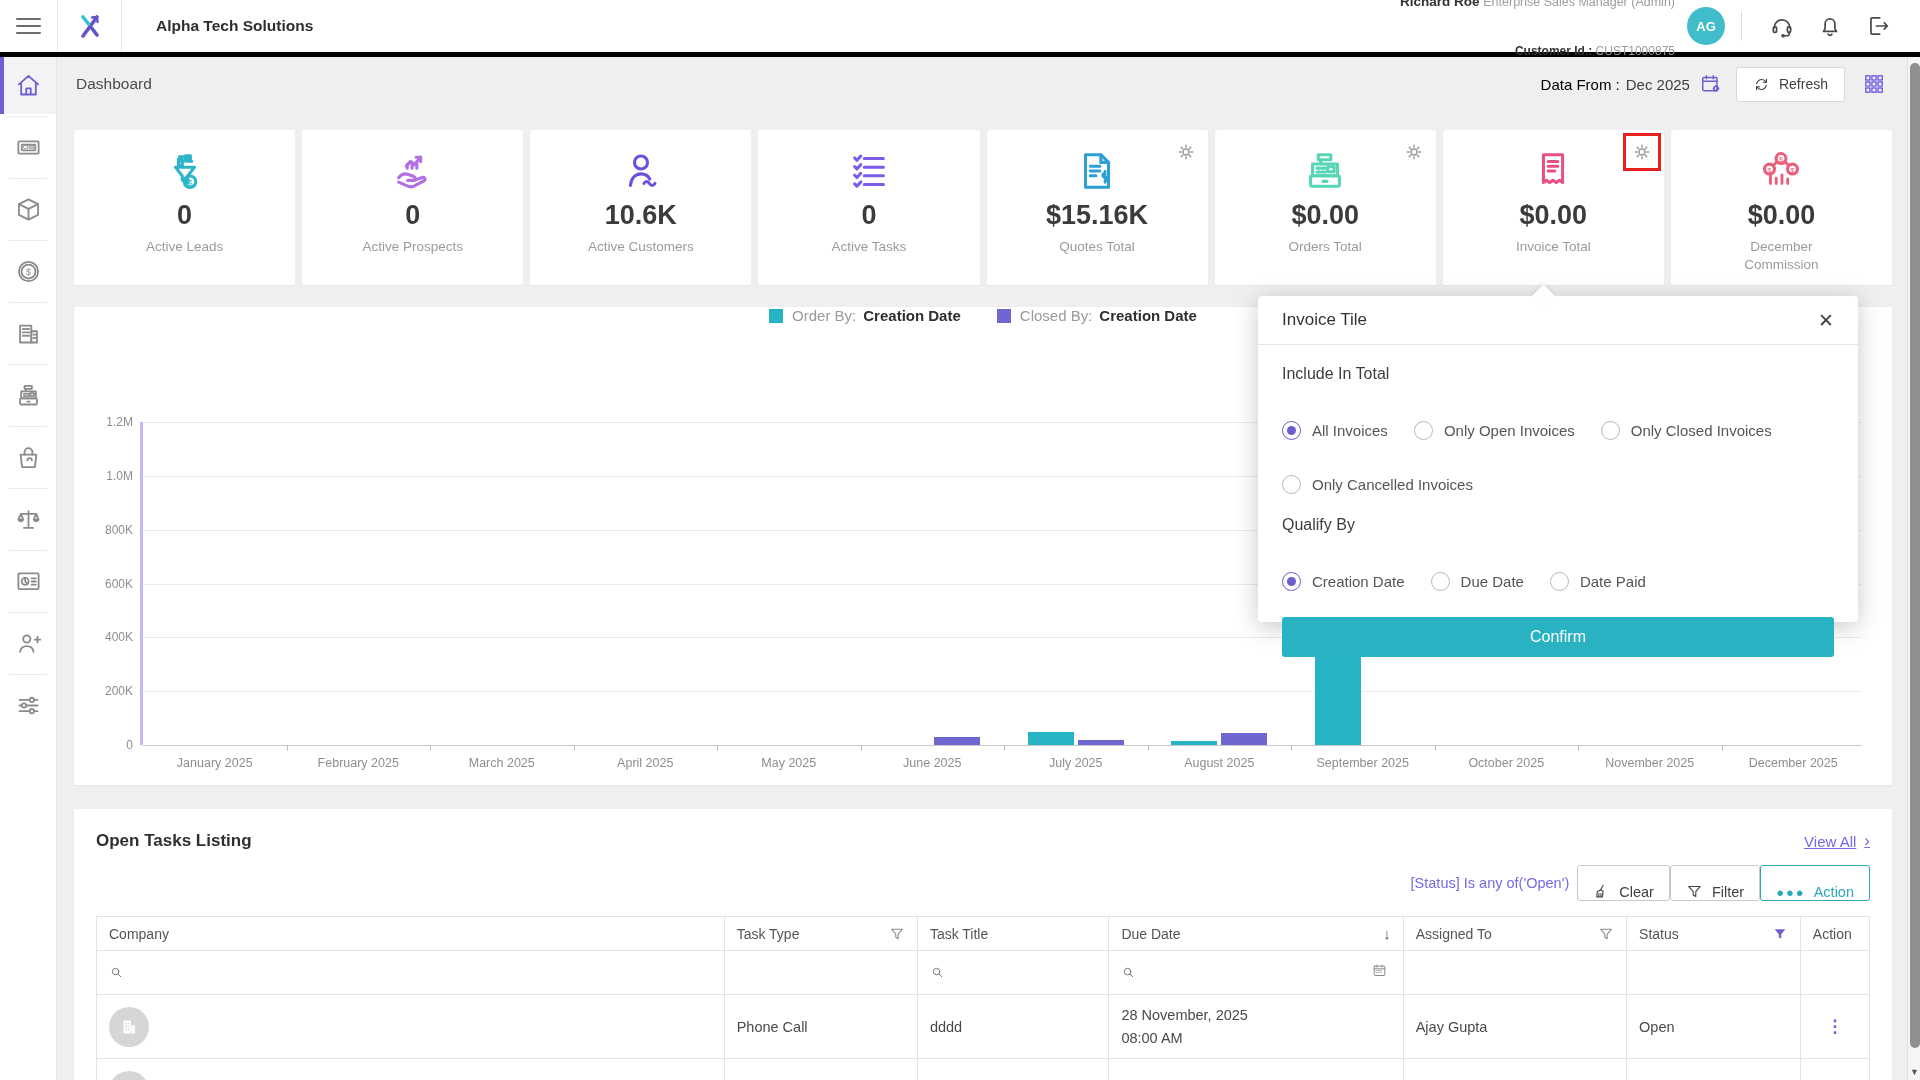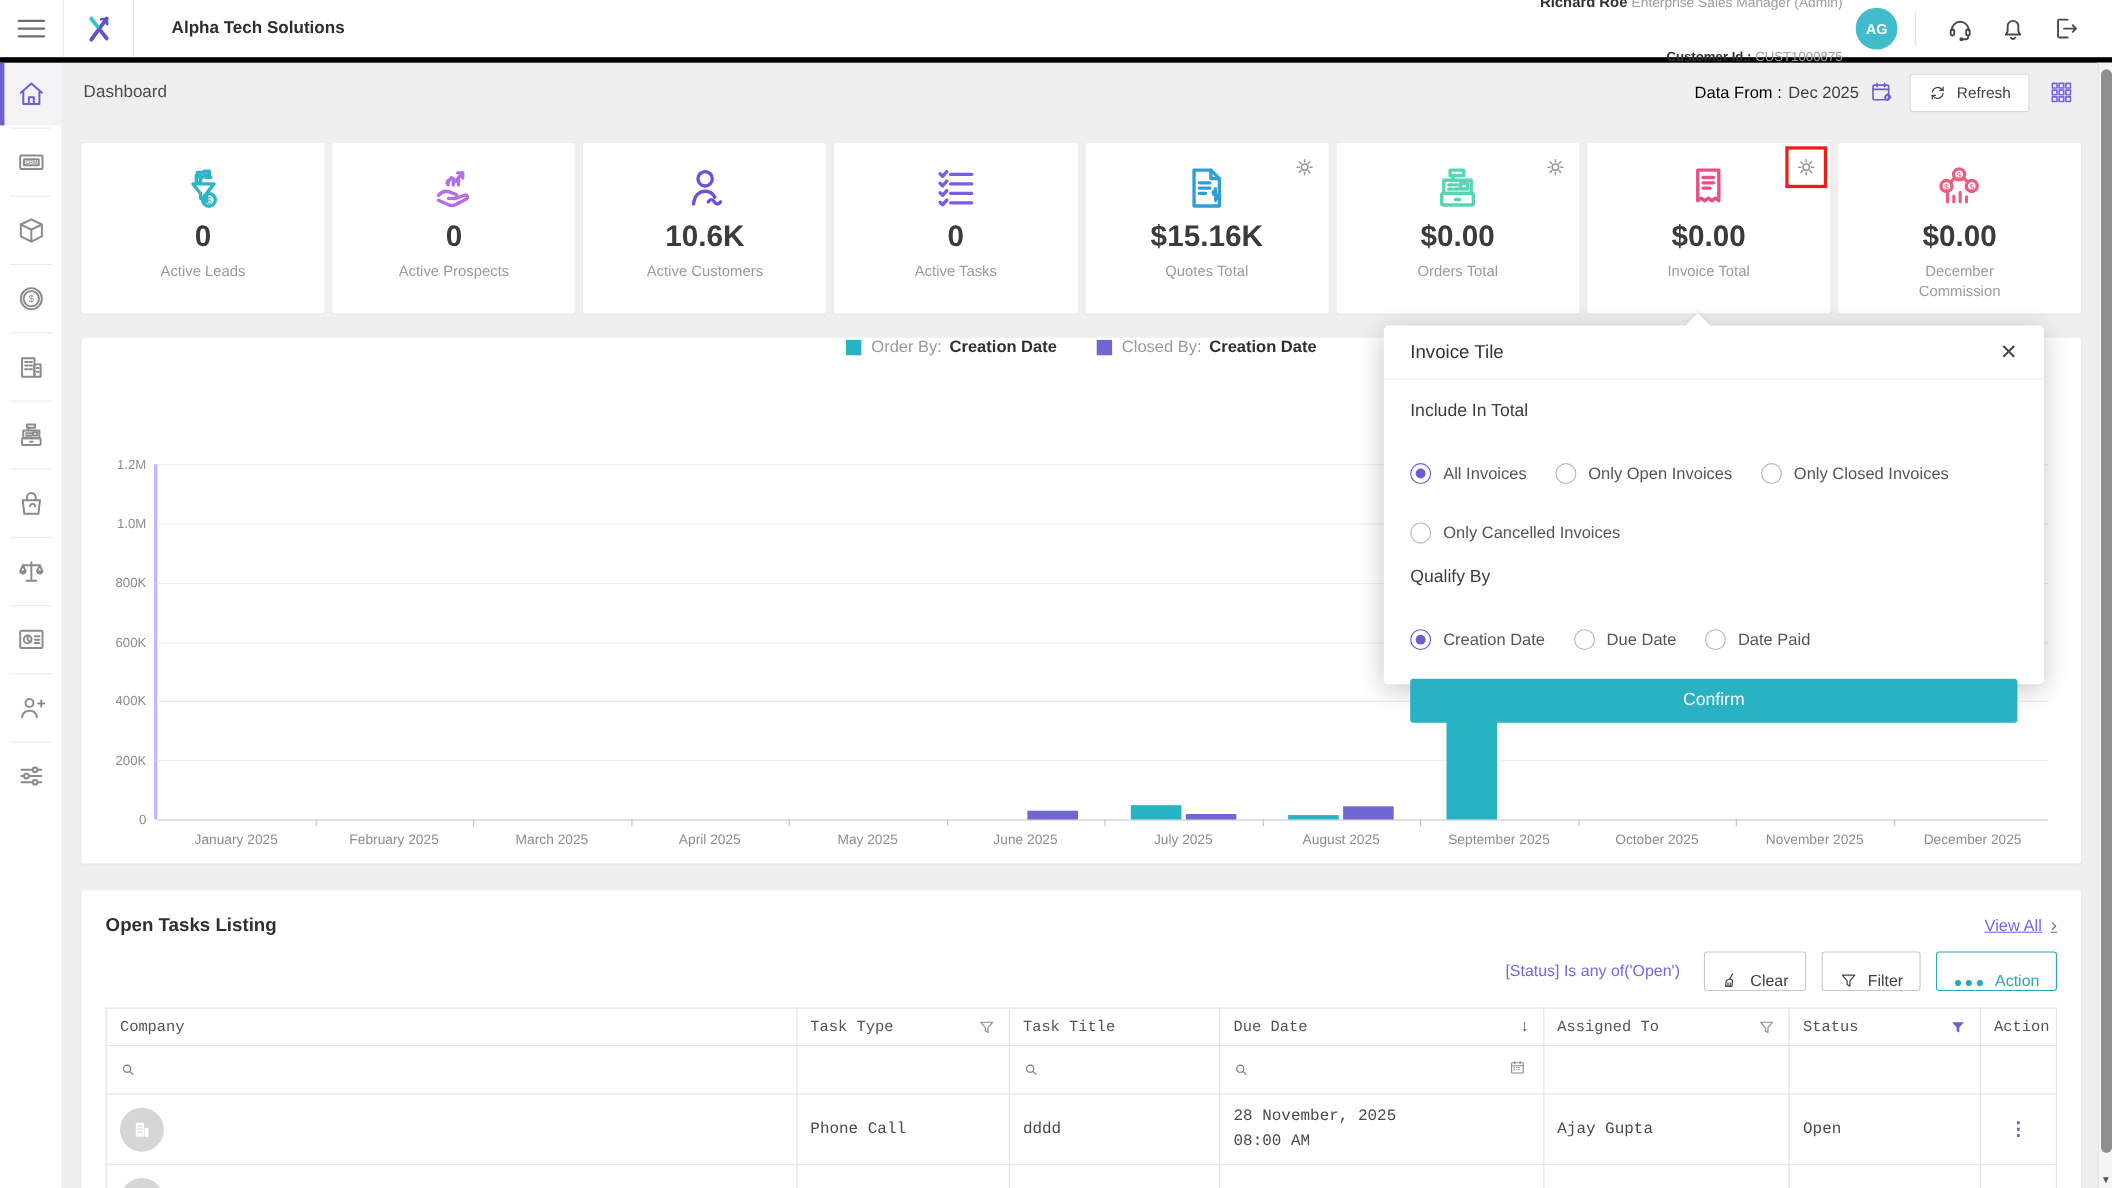--- a/index.html
+++ b/index.html
@@ -92,29 +92,29 @@
     font-size:12.5px; color:#8e8e8e; white-space:nowrap; }
 
   
   #tasks-card { position:relative; margin:24px 15px 0 17px; height:410px; background:#fff;
     border-radius:2px; box-shadow:0 1px 2px rgba(0,0,0,0.04); padding:0 22px; }
   #tasks-head { display:flex; align-items:center; padding-top:22px; }
   #tasks-title { font-size:17px; font-weight:bold; color:#2f2f2f; }
   #view-all { margin-left:auto; color:#7468e4; font-size:15px; text-decoration:underline; cursor:pointer;
     display:flex; align-items:center; }
   #view-all .chev { text-decoration:none; margin-left:8px; font-size:17px; }
-  #tasks-toolbar { display:flex; align-items:center; justify-content:flex-end; gap:14px; margin-top:14px; height:36px; }
+  #tasks-toolbar { display:flex; align-items:center; justify-content:flex-end; margin-top:14px; height:36px; }
   #filter-summary { color:#7468e4; font-size:14.5px; margin-right:8px; }
   .tbtn { height:36px; background:#fff; border:1px solid #c9c9c9; border-radius:3px; cursor:pointer;
     display:flex; align-items:flex-end; padding:0 15px; font-size:14.5px; color:#3f3f3f; }
   .tbtn svg { width:17px; height:17px; margin-right:9px; color:#444; }
   .tbtn.action { border-color:#2aa8bc; color:#2aa8bc; }
   .tbtn.action .dots { letter-spacing:2px; margin-right:8px; font-weight:bold; font-size:13px; }
   #task-table { width:100%; border-collapse:collapse; margin-top:15px; table-layout:fixed; }
-  #task-table th, #task-table td { border:1px solid #e3e3e3; font-weight:normal; text-align:left;font-family:Liberation Mono, monospace; }
+  #task-table th, #task-table td { border:1px solid #e3e3e3; font-weight:normal; text-align:left; }
   #task-table thead th { height:34px; padding:0 12px; font-size:14px; color:#555; position:relative; }
   .th-inner { display:flex; align-items:center; }
   .th-icon { margin-left:auto; width:16px; height:16px; color:#8a8a8a; cursor:pointer; }
   .th-icon.filled { color:#6c5fd2; }
   .sort-arrow { margin-left:auto; color:#555; font-size:15px; }
   tr.filter-row td { height:44px; padding:0 12px; }
   .filter-cell { display:flex; align-items:center; color:#777; }
   .filter-cell svg { width:15px; height:15px; }
   .filter-cal { margin-left:auto; width:19px; height:19px; color:#8a8a8a; cursor:pointer; }
   tr.data-row td { height:64px; padding:0 12px; font-size:14.5px; color:#4a4a4a; vertical-align:middle; }

